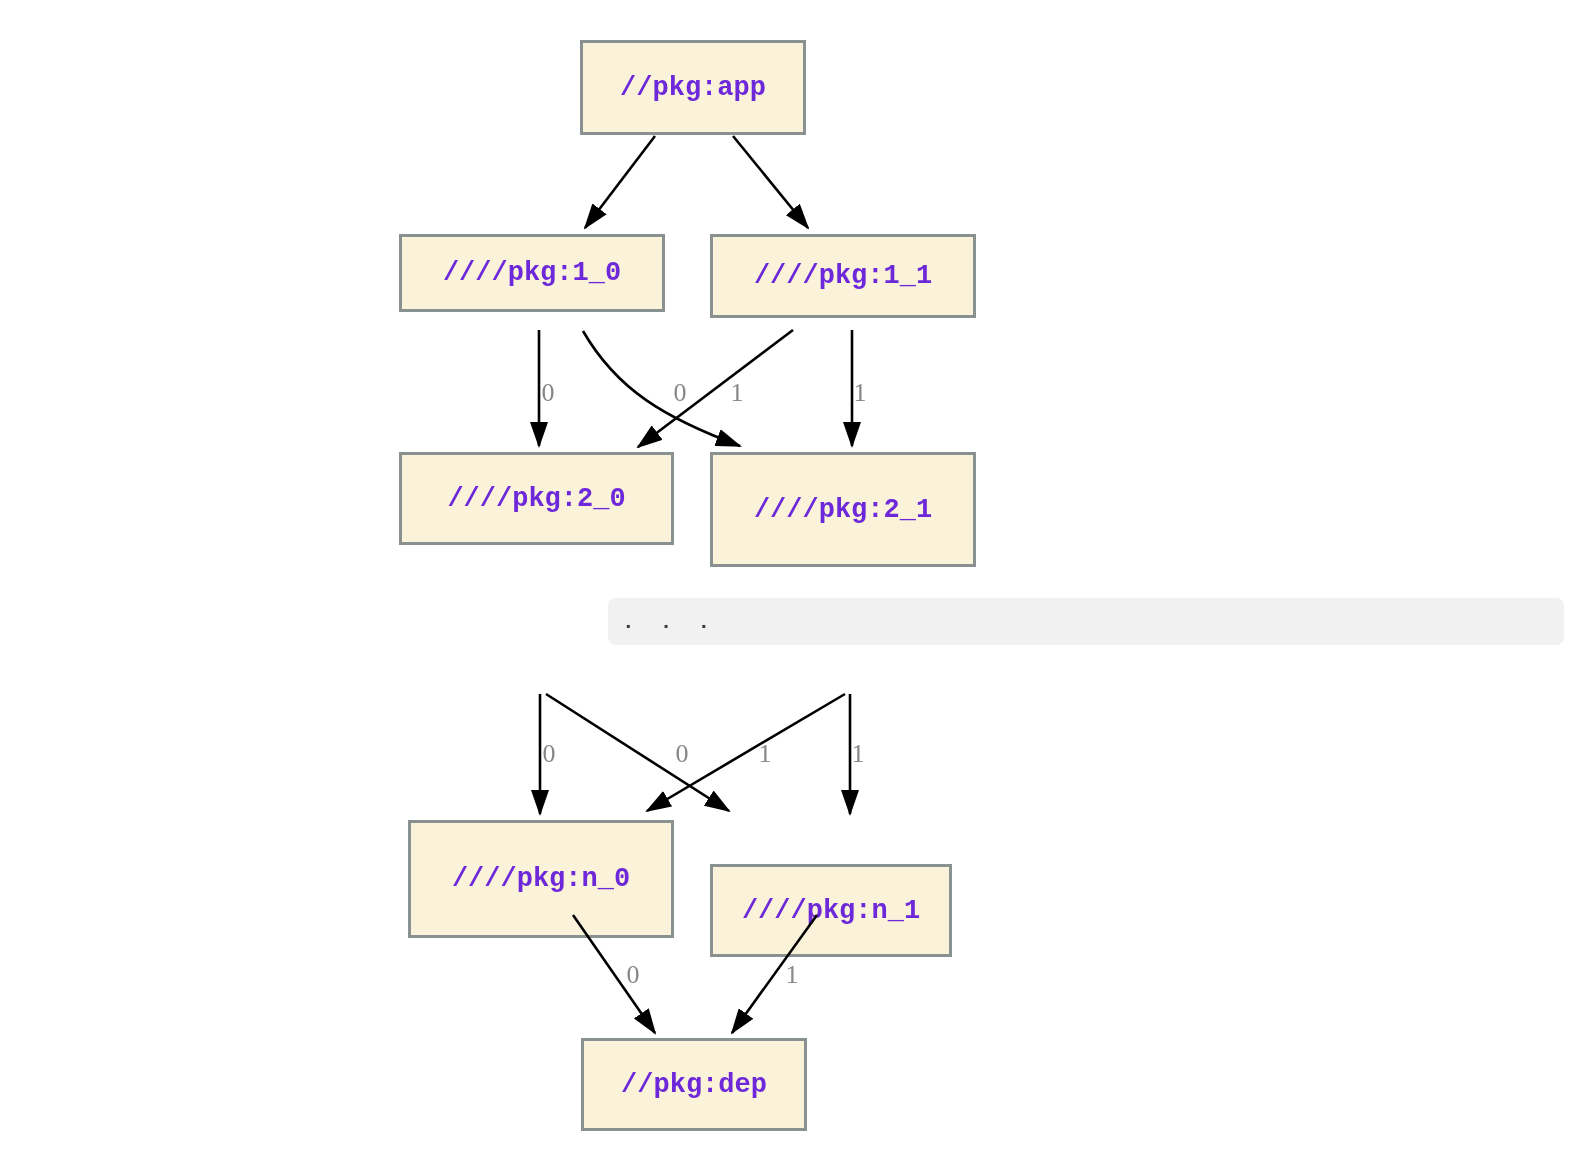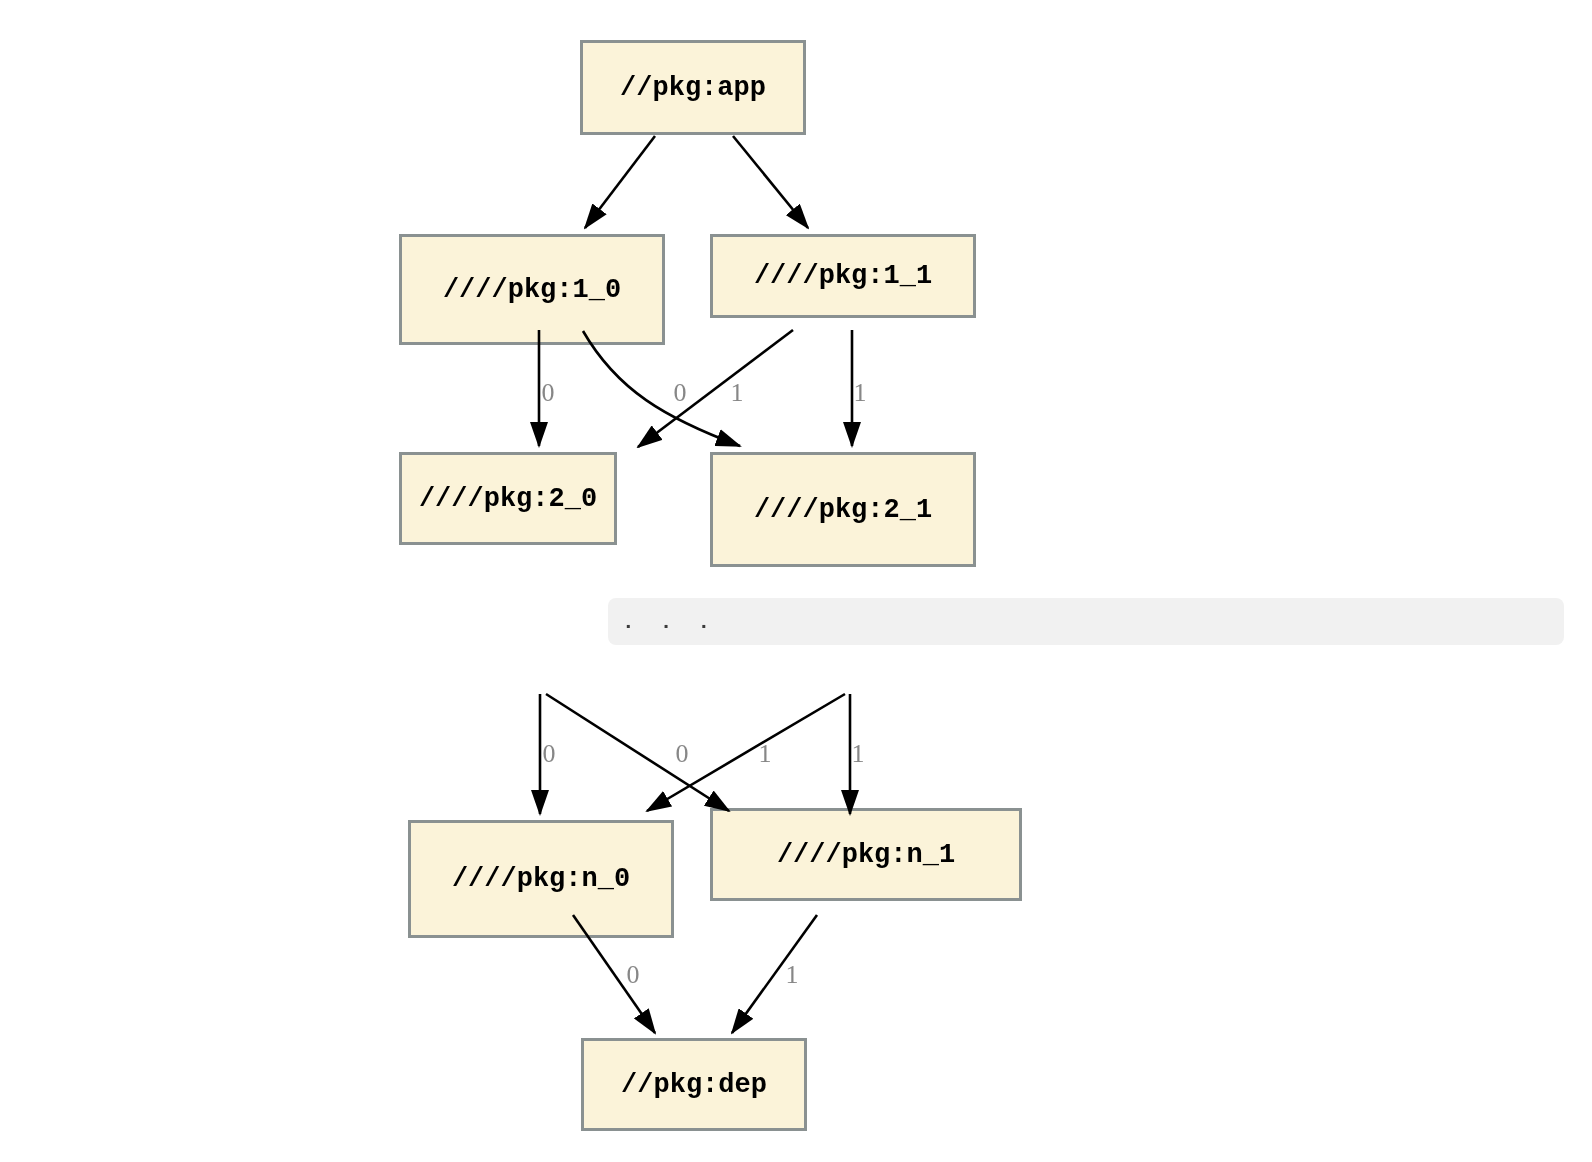--- a/index.html
+++ b/index.html
@@ -25,30 +25,30 @@
   .node{
     position:absolute;
     display:flex;align-items:center;justify-content:center;
     background:var(--node-fill);
     border:3px solid var(--node-border);
   }
   .node .node-label{
     font-family:"Liberation Mono","DejaVu Sans Mono",monospace;
     font-weight:700;
     font-size:27px;
-    color:#000000;
+    color:#6d28d9;
     white-space:pre;
   }
   .node-app {left:580px; top:40px;  width:226px; height:95px;}
-  .node-1-0 {left:399px; top:234px; width:266px; height:111px;}
+  .node-1-0 {left:399px; top:234px; width:266px; height:78px;}
   .node-1-1 {left:710px; top:234px; width:266px; height:84px;}
-  .node-2-0 {left:399px; top:452px; width:218px; height:93px;}
+  .node-2-0 {left:399px; top:452px; width:275px; height:93px;}
   .node-2-1 {left:710px; top:452px; width:266px; height:115px;}
   .node-n-0 {left:408px; top:820px; width:266px; height:118px;}
-  .node-n-1 {left:710px; top:808px; width:312px; height:93px;}
+  .node-n-1 {left:710px; top:864px; width:242px; height:93px;}
   .node-dep {left:581px; top:1038px;width:226px; height:93px;text-align:center;}
 
   .code-band{
     position:absolute;
     left:608px; top:598px;
     width:956px; height:47px;
     background:var(--code-block-bg);
     border-radius:8px;
   }
   .code-band .dots{

